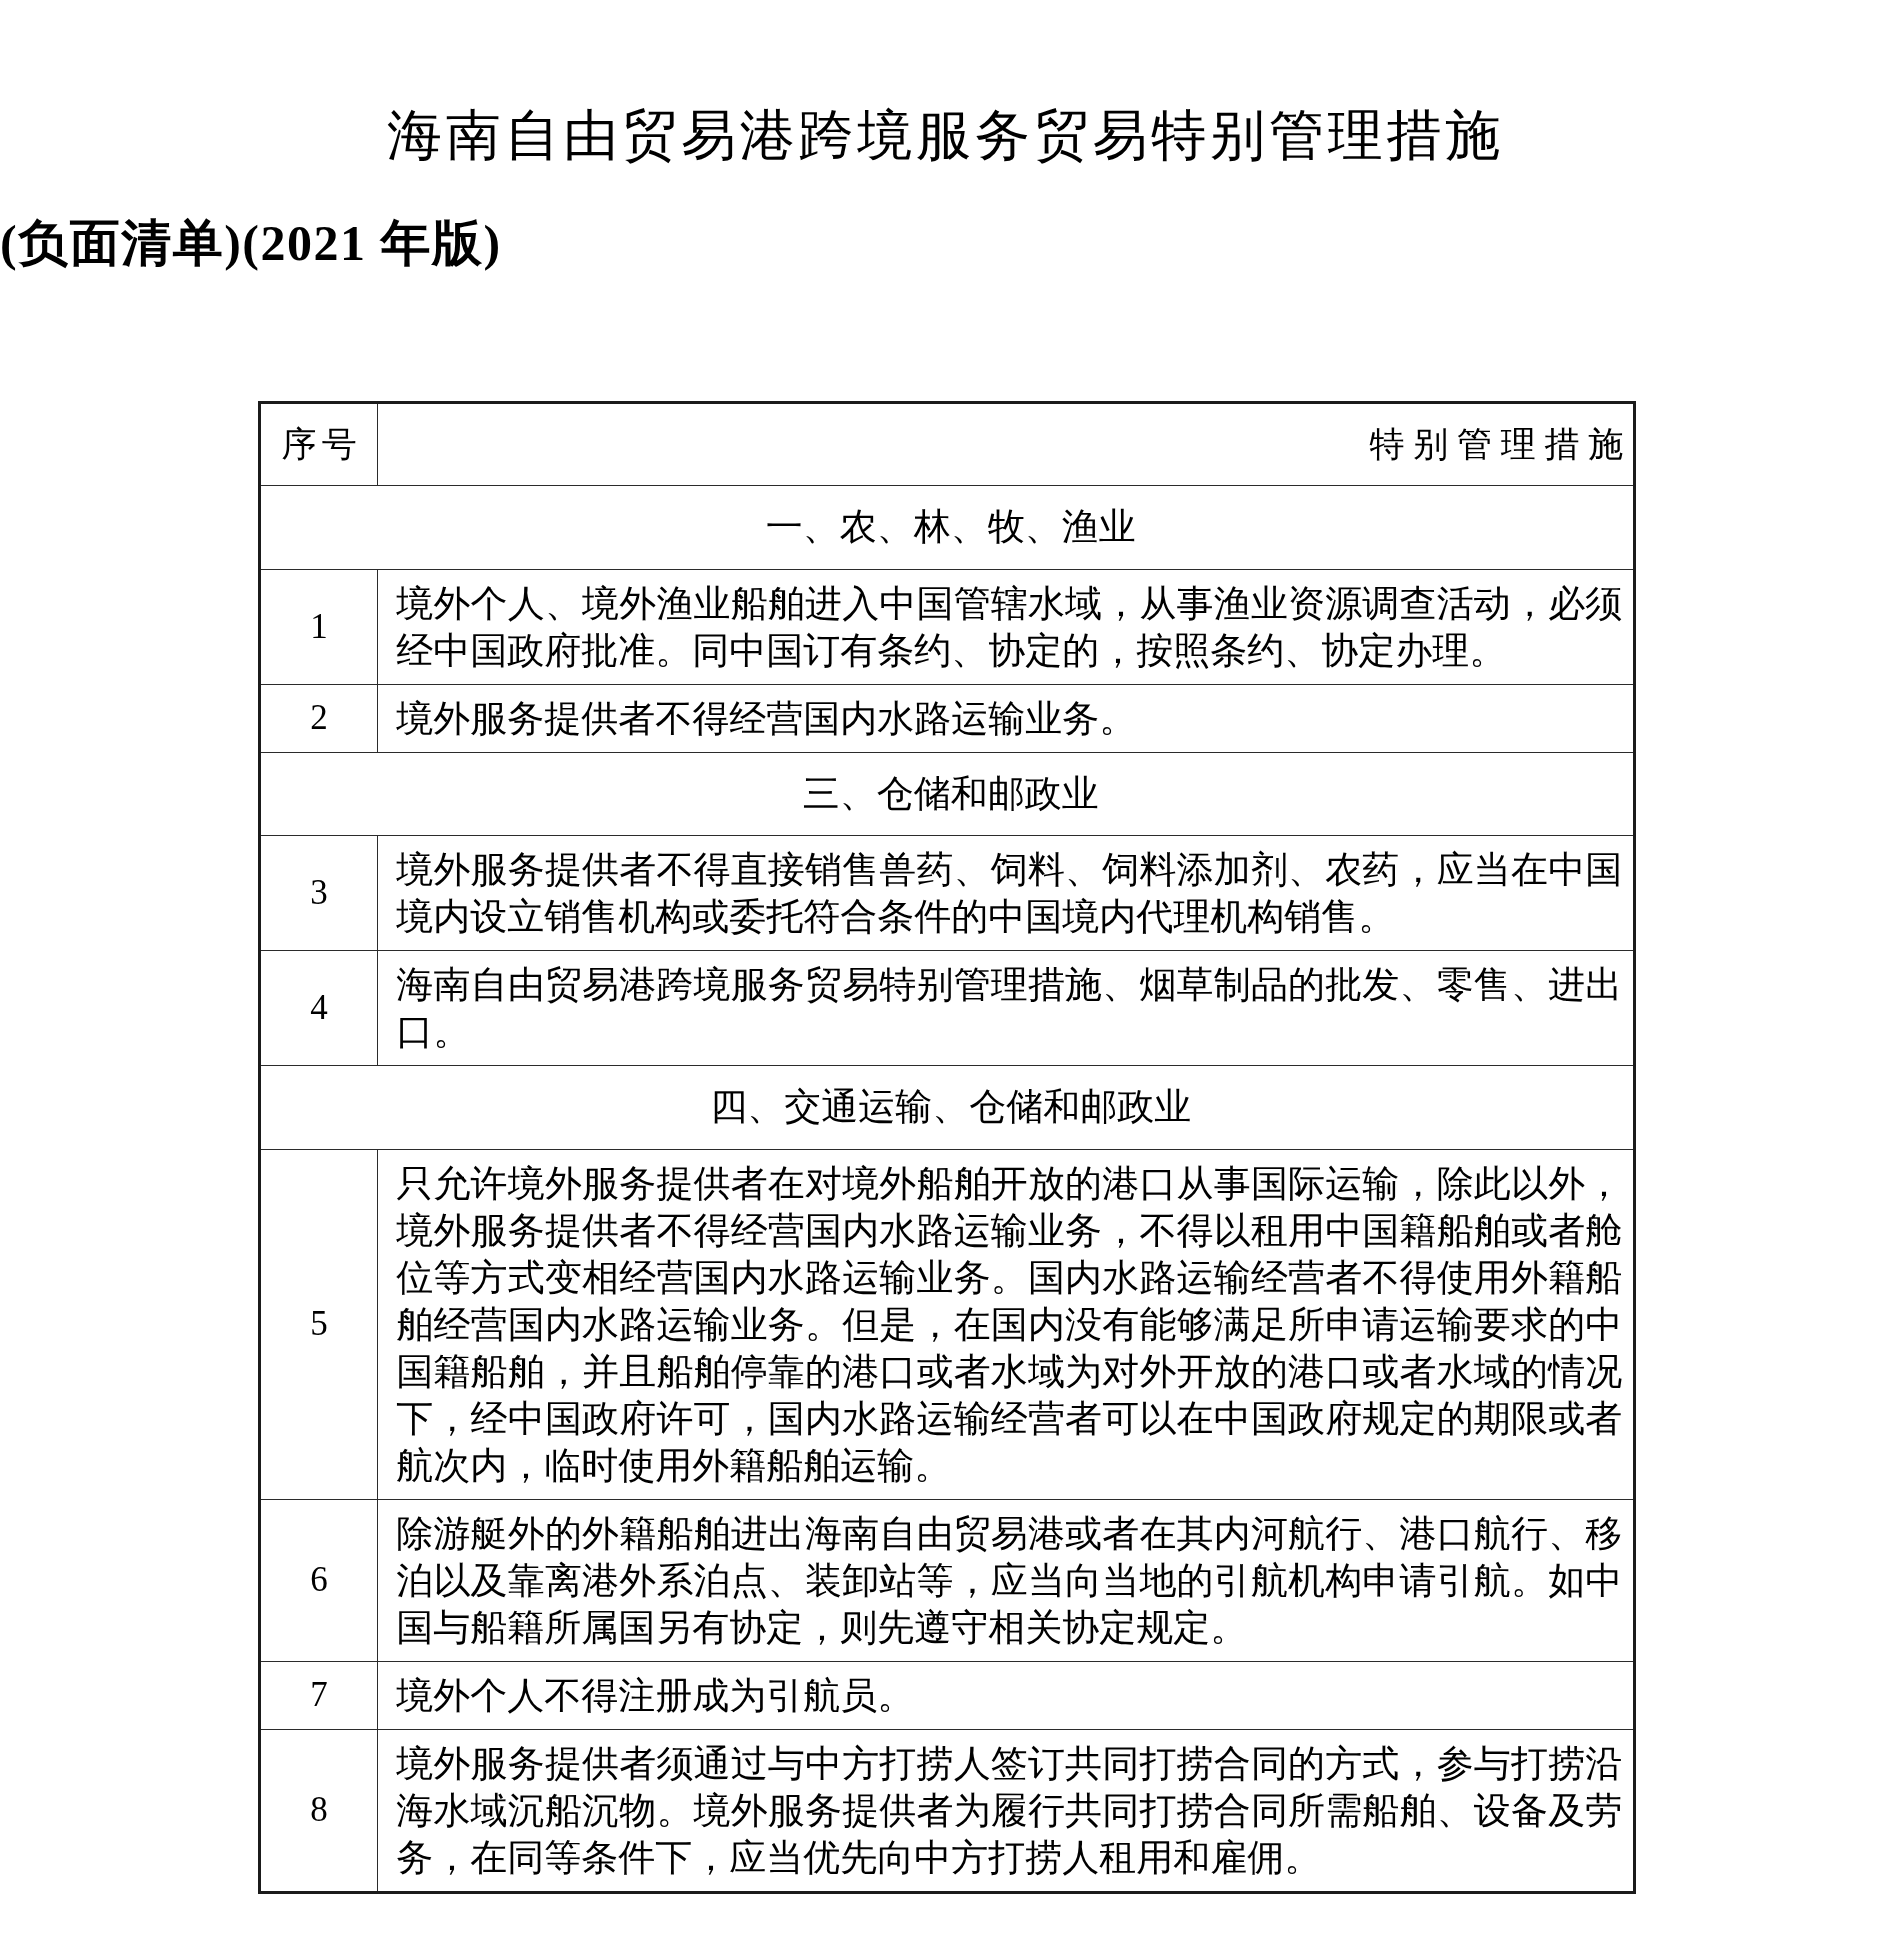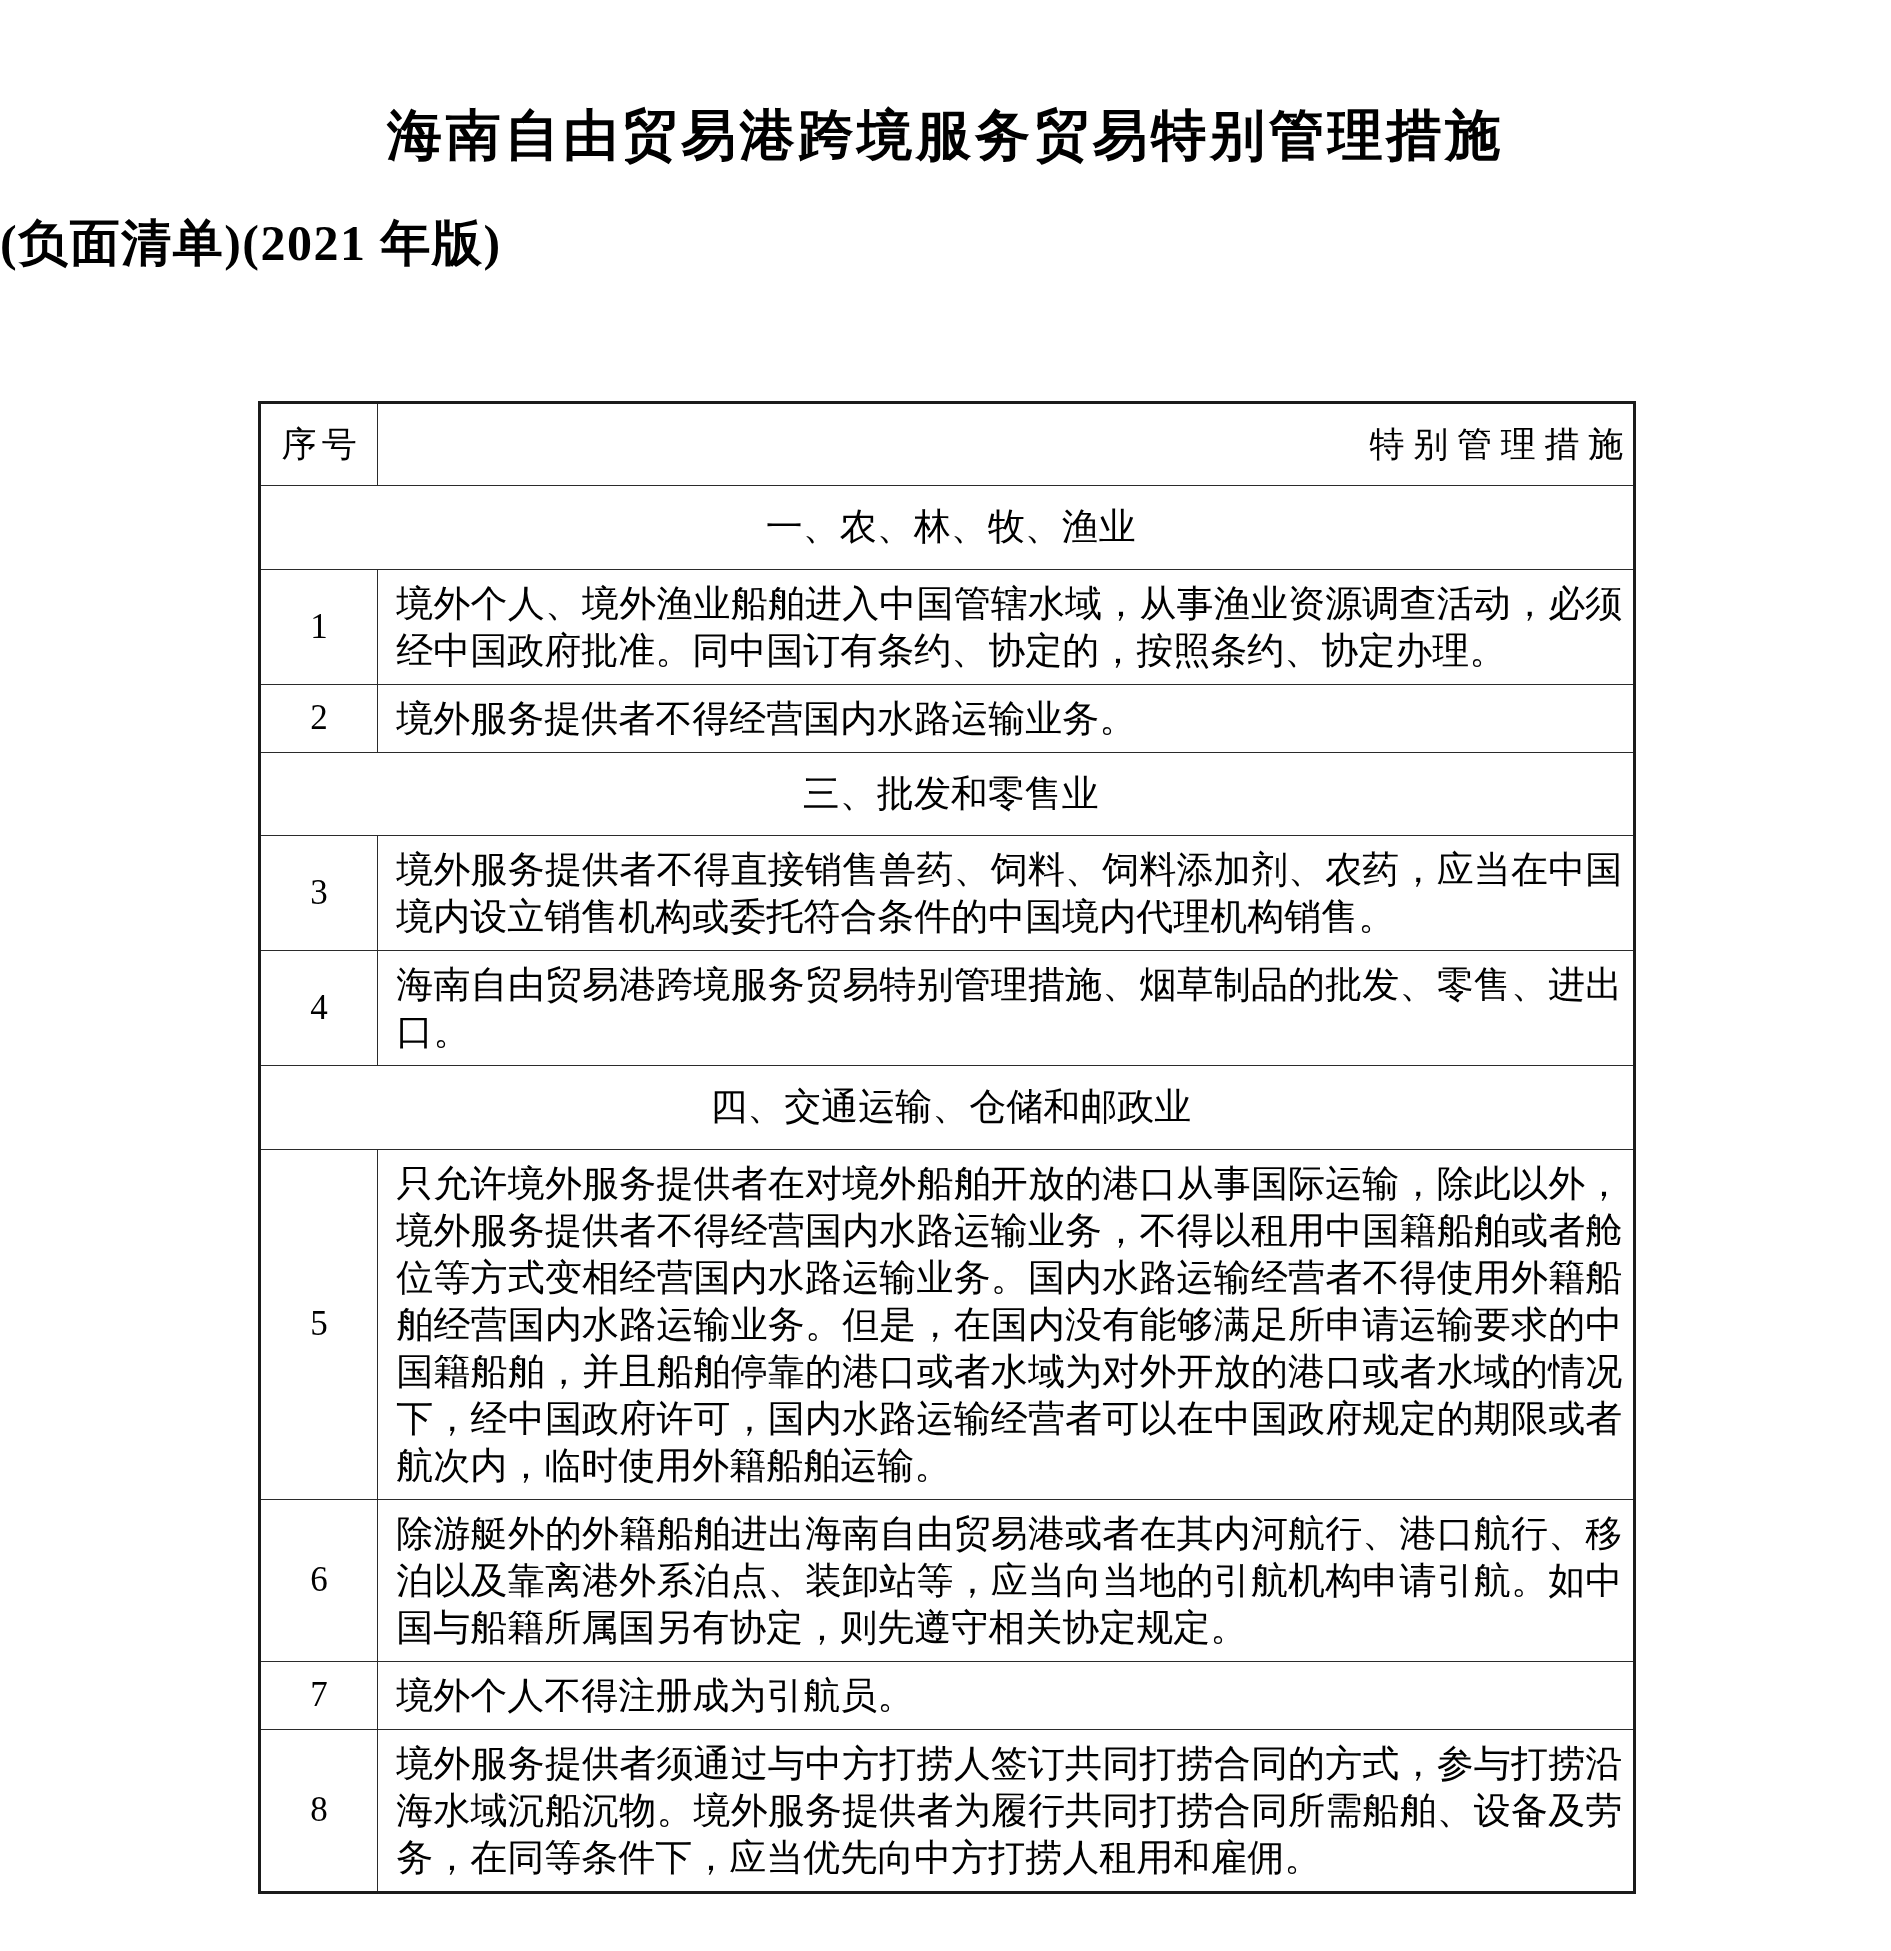--- a/index.html
+++ b/index.html
@@ -16,21 +16,21 @@
     color: #000000;
   }
   .doc-title {
     position: absolute;
     top: 105px;
     left: 0;
     width: 100%;
     text-align: center;
     font-size: 55px;
     line-height: 61px;
-    font-weight: bold;
+    font-weight: normal;
     letter-spacing: 3.8px;
     white-space: nowrap;
   }
   .doc-subtitle {
     position: absolute;
     top: 214px;
     left: 0;
     width: 100%;
     font-size: 50px;
     line-height: 58px;
@@ -109,21 +109,21 @@
       </tr>
       <tr>
         <td class="no-cell">1</td>
         <td class="text-cell">境外个人、境外渔业船舶进入中国管辖水域，从事渔业资源调查活动，必须经中国政府批准。同中国订有条约、协定的，按照条约、协定办理。</td>
       </tr>
       <tr>
         <td class="no-cell">2</td>
         <td class="text-cell">境外服务提供者不得经营国内水路运输业务。</td>
       </tr>
       <tr>
-        <td colspan="2" class="section-cell">三、批发和零售业</td>
+        <td colspan="2" class="section-cell">三、仓储和邮政业</td>
       </tr>
       <tr>
         <td class="no-cell">3</td>
         <td class="text-cell">境外服务提供者不得直接销售兽药、饲料、饲料添加剂、农药，应当在中国境内设立销售机构或委托符合条件的中国境内代理机构销售。</td>
       </tr>
       <tr>
         <td class="no-cell">4</td>
         <td class="text-cell">海南自由贸易港跨境服务贸易特别管理措施、烟草制品的批发、零售、进出口。</td>
       </tr>
       <tr>

